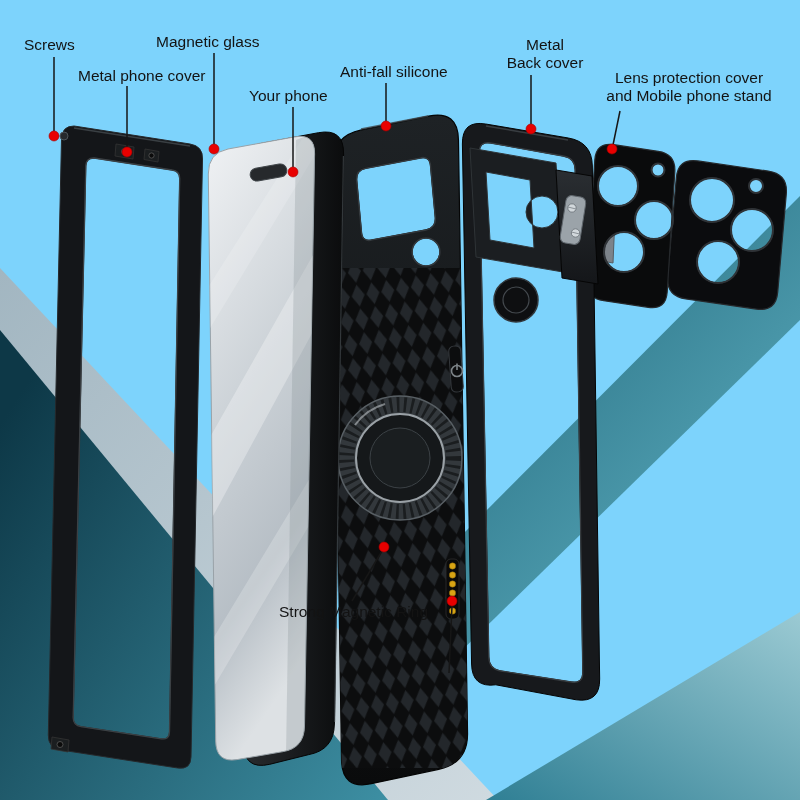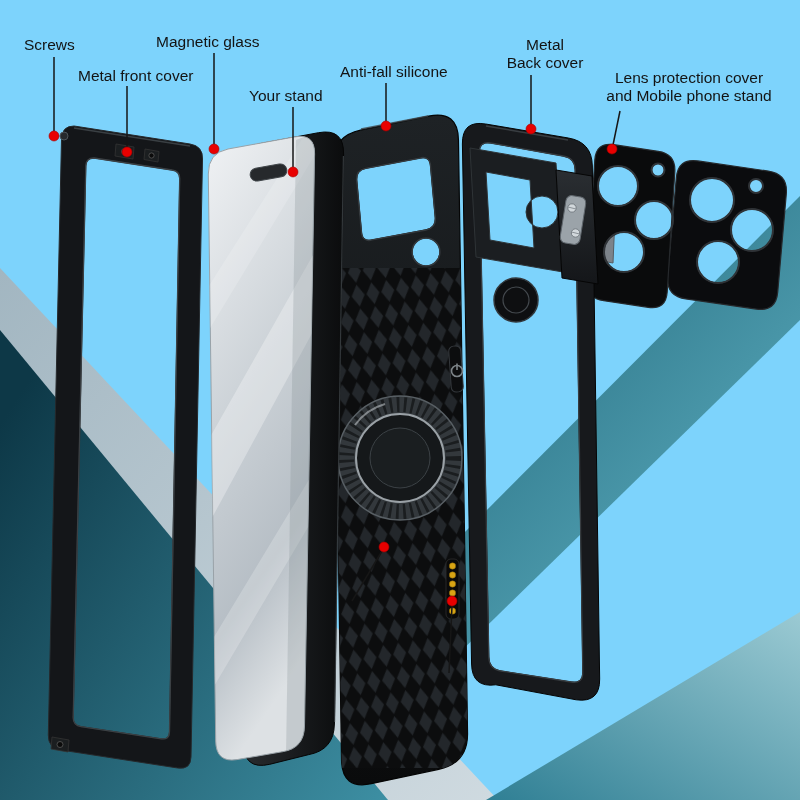--- a/index.html
+++ b/index.html
@@ -214,30 +214,31 @@
     <circle cx="293" cy="172" r="5"></circle>
     <circle cx="386" cy="126" r="5"></circle>
     <circle cx="531" cy="129" r="5"></circle>
     <circle cx="612" cy="149" r="5"></circle>
     <circle cx="384" cy="547" r="5"></circle>
     <circle cx="452" cy="601" r="5"></circle>
   </g>
 </svg>
 
 <div class="label" style="left:24px;top:36px">Screws</div>
-<div class="label" style="left:78px;top:67px">Metal front cover</div>
+<div class="label" style="left:78px;top:67px">Metal phone cover</div>
 <div class="label" style="left:156px;top:33px">Magnetic glass</div>
-<div class="label" style="left:249px;top:87px">Your stand</div>
+<div class="label" style="left:249px;top:87px">Your phone</div>
 <div class="label" style="left:340px;top:63px">Anti-fall silicone</div>
 
 <div class="label center" style="left:495px;top:36px;width:100px">
   <span>Metal</span><br>
   <span>Back cover</span>
 </div>
 
 <div class="label center" style="left:583px;top:69px;width:212px">
   <span>Lens protection cover</span><br>
   <span>and Mobile phone stand</span>
 </div>
 
+<div class="label" style="left:279px;top:603px">Strong Magnetic Ring</div>
 
 
 </div>
 
 </body></html>

